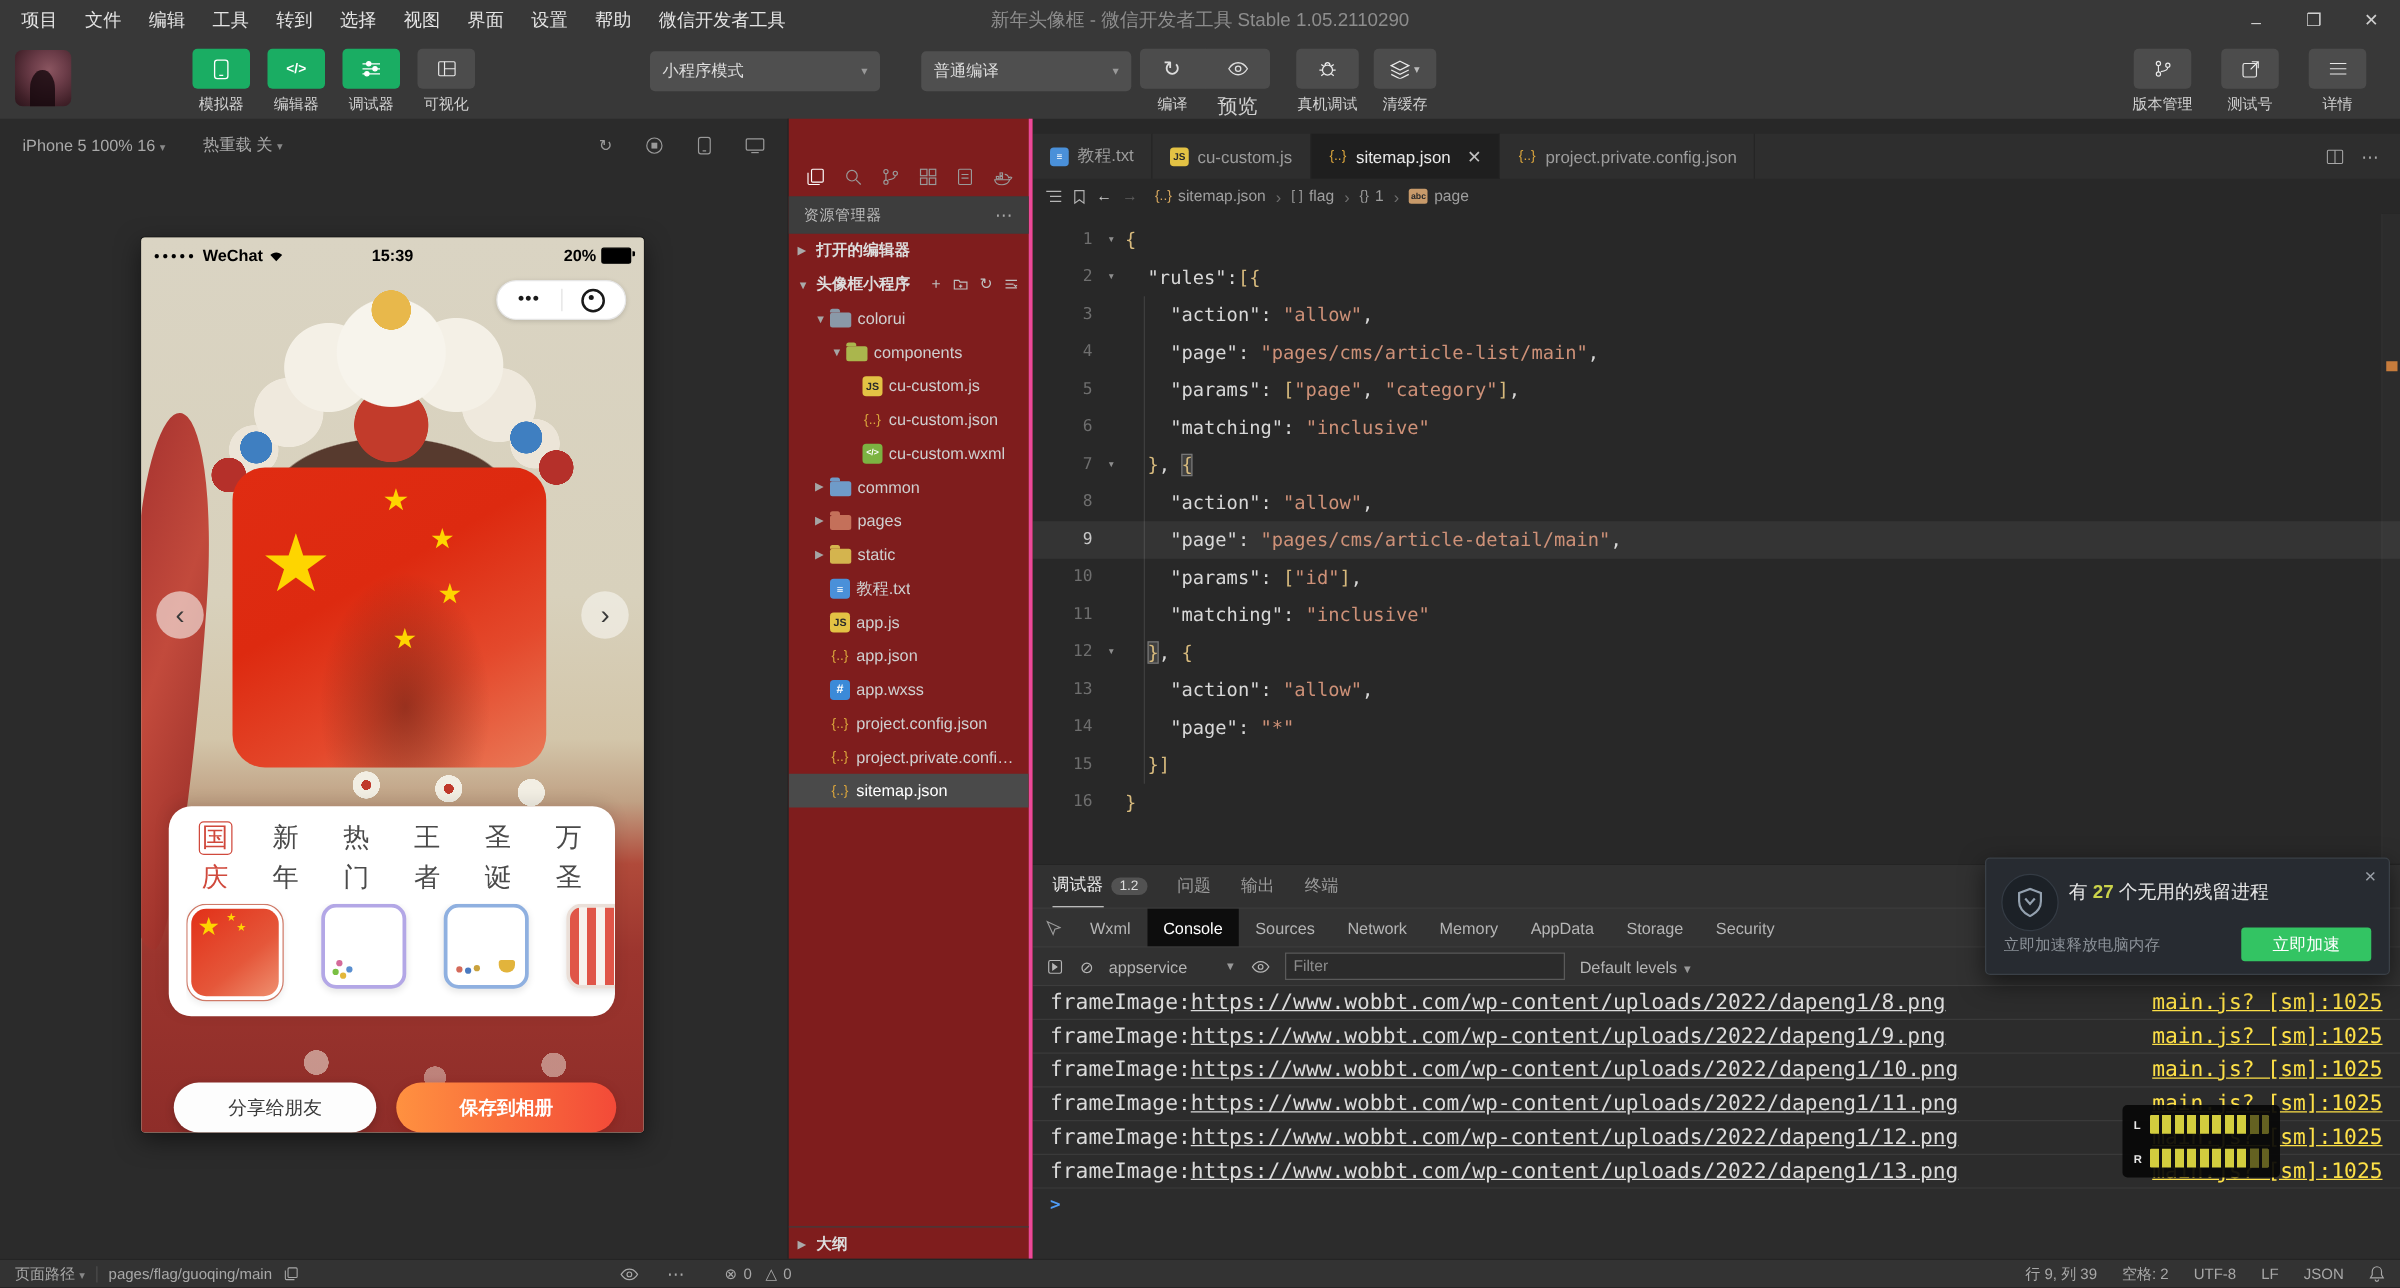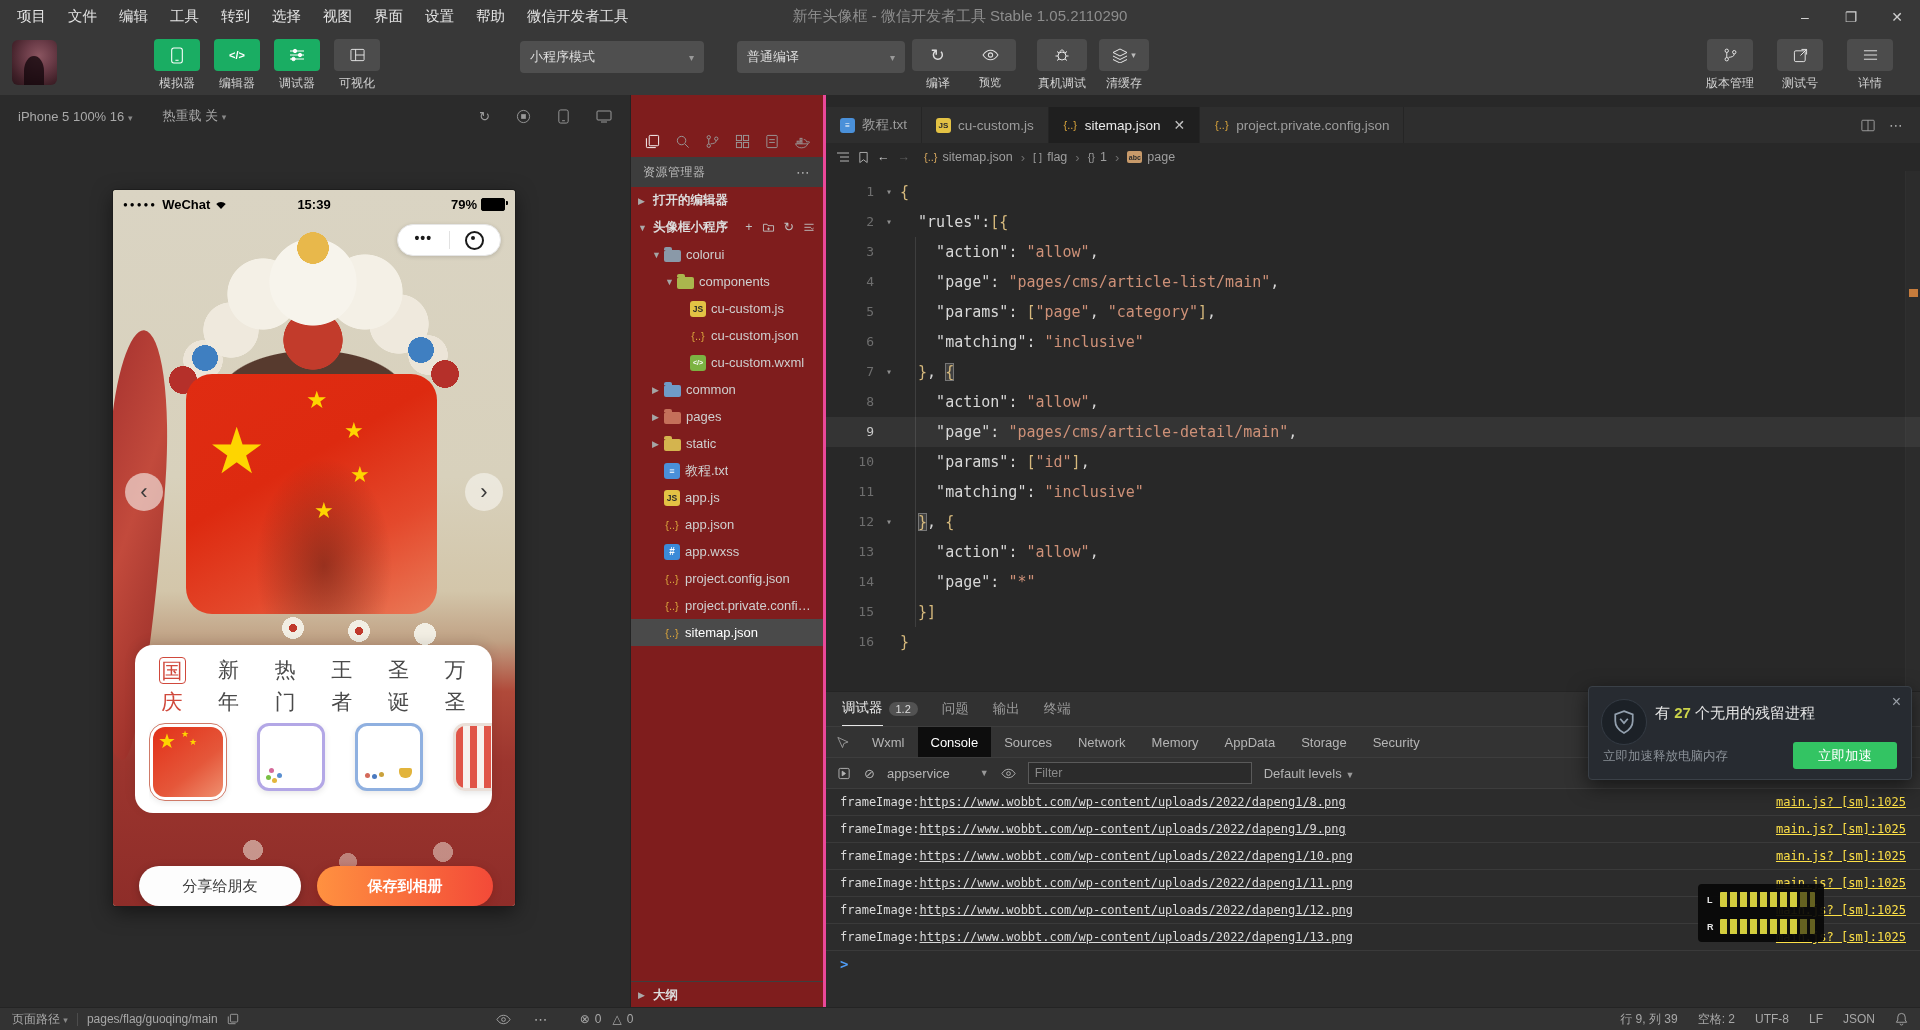--- a/index.html
+++ b/index.html
@@ -200,21 +200,21 @@
   .dt-tab{padding:0 13px;height:100%;display:flex;align-items:center;}
   .dt-tab.active{background:#0d0d0d;color:#fff;}
   .con-toolbar{height:30px;display:flex;align-items:center;gap:12px;padding:0 12px;border-bottom:1px solid #3d3d3d;
                font-size:13px;color:#b5b5b5;flex:none;}
   .ctx-sel{display:flex;align-items:center;gap:30px;}
   .ctx-sel .caret{font-size:9px;color:#999;}
   .filter-input{width:210px;height:20px;background:#2b2b2b;border:1px solid #5a5a5a;color:#bbb;font-size:12.5px;
                 padding:0 6px;font-family:"Liberation Sans",sans-serif;outline:none;}
   .filter-input::placeholder{color:#8a8a8a;}
   .hidden-count{margin-left:auto;color:#8d8d8d;}
-  .con-rows{flex:none;font-family:"DejaVu Sans Mono","Liberation Mono",monospace;font-size:12px;color:#dadada;background:#2c2c2c;}
+  .con-rows{flex:none;font-family:"DejaVu Sans Mono","Liberation Mono",monospace;font-size:17px;color:#dadada;background:#2c2c2c;}
   .crow{height:26px;display:flex;align-items:center;padding:0 14px;border-bottom:1px solid #3a3a3a;white-space:nowrap;}
   .crow .url{text-decoration:underline;color:#dadada;}
   .crow .src{margin-left:auto;color:#fde047;text-decoration:underline;}
   .prompt-row{height:26px;display:flex;align-items:center;padding-left:14px;background:#2c2c2c;flex:none;}
   .prompt{color:#4f9cf5;font-weight:700;font-family:"DejaVu Sans Mono",monospace;font-size:14px;}
   .con-fill{flex:1;background:#2c2c2c;}
 
   
   .statusbar{position:absolute;left:0;right:0;bottom:0;height:22px;background:#333;border-top:1px solid #242424;
              display:flex;align-items:center;font-size:12px;color:#a8a8a8;padding:0 12px;gap:9px;}
@@ -340,21 +340,21 @@
         </div>
         <div class="cell">
      <div class="cellbox">
             <span class="ico">
               <svg width="17" height="12" viewBox="0 0 16 11" fill="none" stroke="currentColor">
                 <path d="M1 5.5C3 2.3 5.4 1 8 1s5 1.3 7 4.5C13 8.7 10.6 10 8 10S3 8.7 1 5.5z"></path>
                 <circle cx="8" cy="5.5" r="2"></circle>
               </svg>
             </span>
           </div>
-     <div class="lab" style="font-size:11px;color:#d2d2d2;margin-top:4px">预览</div>
+     <div class="lab" style="font-size:16px;color:#d2d2d2;margin-top:4px">预览</div>
         </div>
       </div>
     <div class="tgroup" id="extra-actions" style="left:1036px">
         <div class="tbtn" style="width:52px">
      <div class="bx" style="width:50px">
             <span class="ico">
               <svg width="16" height="16" viewBox="0 0 16 16" fill="none" stroke="currentColor">
                 <circle cx="8" cy="9" r="4"></circle>
                 <path d="M6 5.5C6 4 6.8 3 8 3s2 1 2 2.5M1.5 9h2.5M12 9h2.5M3 4.5l2 1.5M13 4.5l-2 1.5M3 13.5L5 12M13 13.5L11 12"></path>
               </svg>
@@ -452,21 +452,21 @@
         <div class="p-status">
           <span class="sig-dots">●●●●●</span>
           <span>WeChat</span>
           <span class="ico" style="margin-left:4px">
             <svg width="14" height="11" viewBox="0 0 16 12" fill="currentColor">
                 <path d="M8 11.2L2.6 5.4C4 4 5.9 3.1 8 3.1s4 .9 5.4 2.3L8 11.2z"></path>
               </svg>
           </span>
           <span class="p-time">15:39</span>
           <span class="p-batt">
-            <span>79%</span>
+            <span>20%</span>
             <span class="batt"></span>
           </span>
         </div>
 
         <div class="capsule">
           <span class="cap-cell cap-dots">•••</span>
           <span class="cap-div"></span>
           <span class="cap-cell">
               <span class="cap-target"></span>
             </span>

